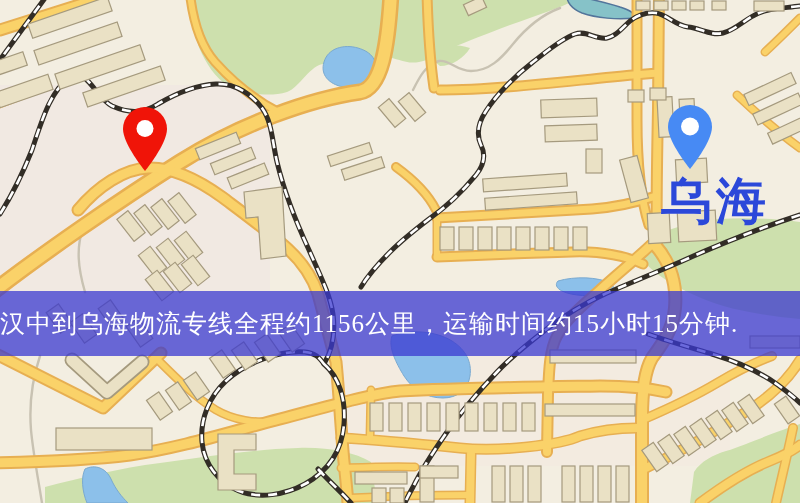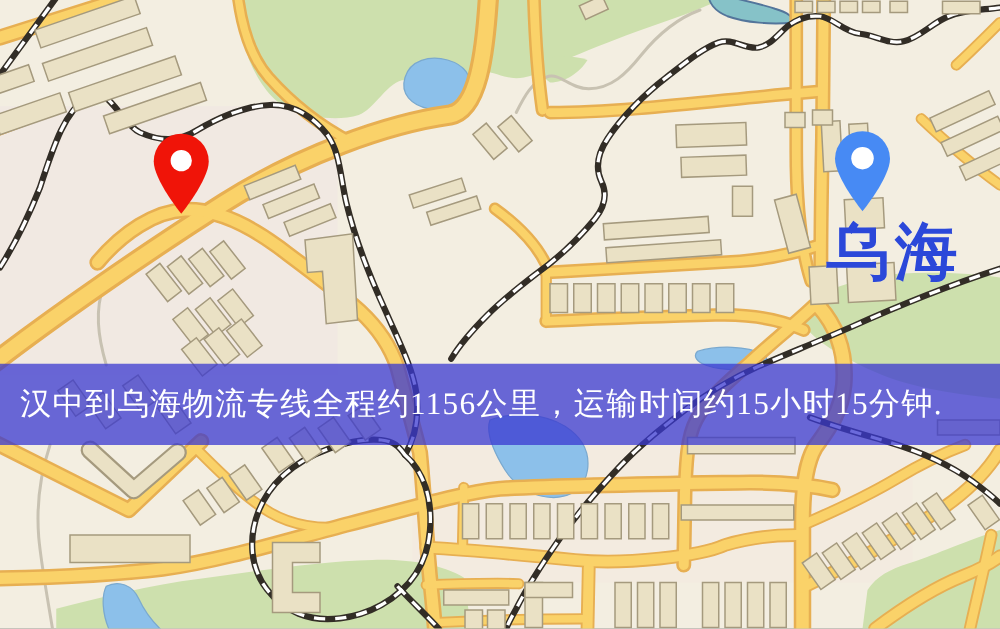--- a/index.html
+++ b/index.html
@@ -29,21 +29,21 @@
   }
   .label-origin{left:86px;top:177px;color:var(--origin-accent,#e11309);}
   .label-dest{left:646px;top:176px;color:var(--destination-accent,#2b48d9);margin-left:15px;}
   .banner{
     position:absolute;left:0;top:291px;width:800px;height:65px;
     background:var(--banner-bg,rgba(60,58,210,0.75));
     display:flex;align-items:center;z-index:5;
   }
   .banner-text{
     color:var(--banner-text,#ffffff);font-size:25px;line-height:1.2;
-    padding-left:16px;letter-spacing:1px;white-space:nowrap;
+    padding-left:0;letter-spacing:1px;white-space:nowrap;
   }
 </style>
 </head>
 <body>
 
 <div class="stage">
 
   <svg id="map-svg" class="map" viewBox="0 0 800 503">
 
     <g>

